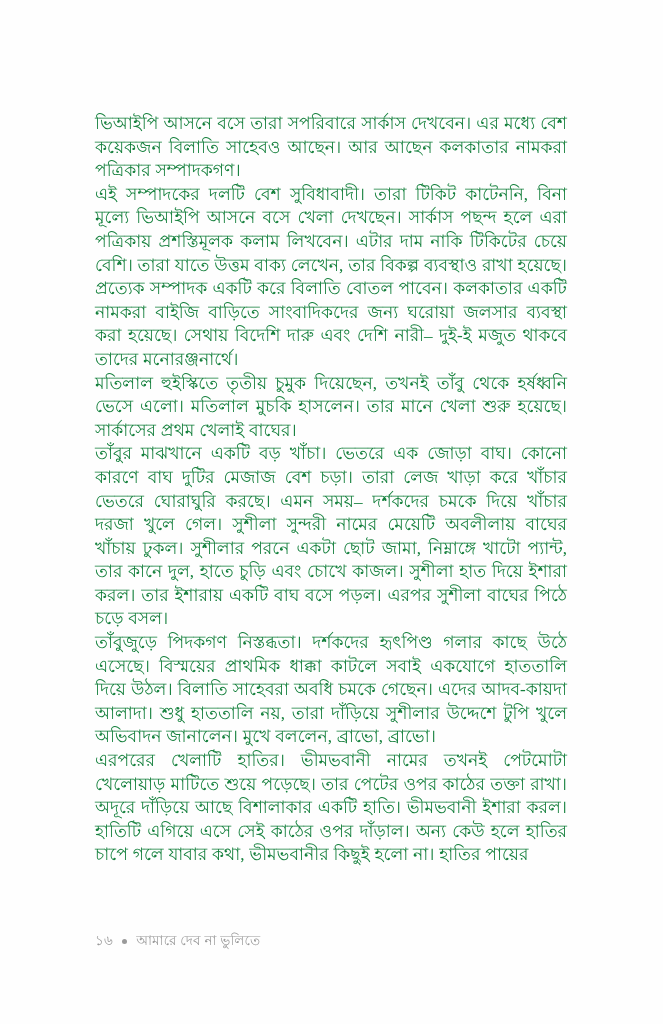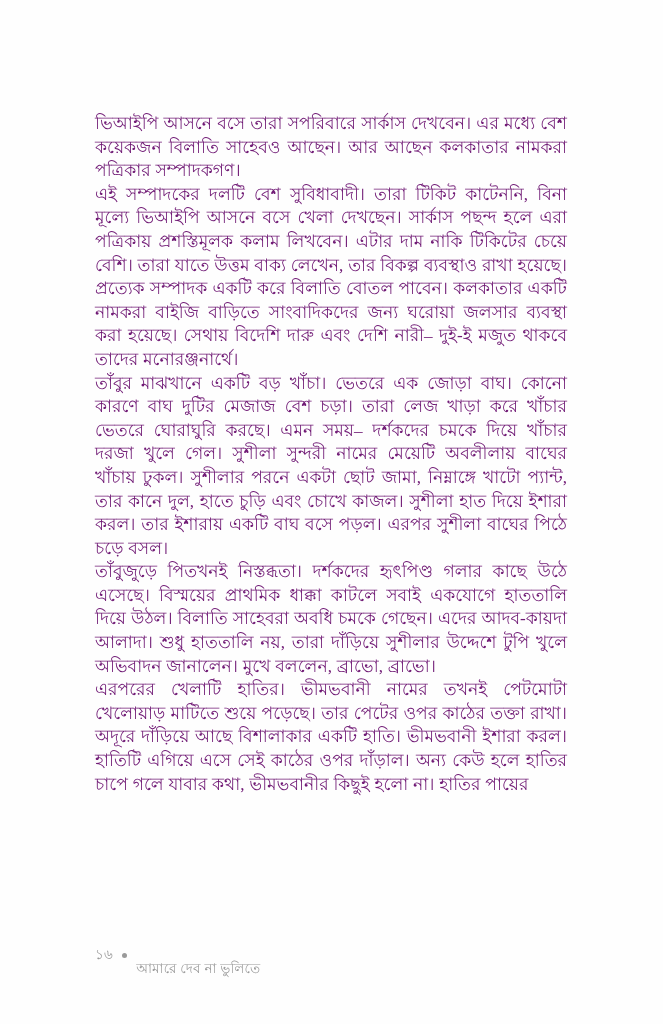--- a/index.html
+++ b/index.html
@@ -33,21 +33,21 @@
   }
 
   .para {
     margin: 0 0 0 0;
     padding: 0;
     text-align: justify;
     text-align-last: left;
     text-justify: inter-word;
     font-size: 17.2px;
     line-height: 23.6px;
-    color: #701a75;
+    color: #15803d;
     font-family: "Liberation Serif", "DejaVu Serif", serif;
     word-spacing: 0.5px;
     letter-spacing: 0;
   }
 
   .para + .para {
   }
 
   .footer {
     position: absolute;
@@ -74,33 +74,33 @@
     border-radius: 50%;
     background: #9a9a9a;
     flex: 0 0 auto;
     position: relative;
     top: 0px;
   }
 
   .footer .book-title {
     color: #9a9a9a;
     letter-spacing: 0.2px;
-    margin-top: 28px;
   }
 </style>
 </head>
 <body>
 
 <div class="page">
 
   <div class="text-column">
     <p class="para">ভিআইপি আসনে বসে তারা সপরিবারে সার্কাস দেখবেন। এর মধ্যে বেশ কয়েকজন বিলাতি সাহেবও আছেন। আর আছেন কলকাতার নামকরা পত্রিকার সম্পাদকগণ।</p>
     <p class="para">এই সম্পাদকের দলটি বেশ সুবিধাবাদী। তারা টিকিট কাটেননি, বিনা মূল্যে ভিআইপি আসনে বসে খেলা দেখছেন। সার্কাস পছন্দ হলে এরা পত্রিকায় প্রশস্তিমূলক কলাম লিখবেন। এটার দাম নাকি টিকিটের চেয়ে বেশি। তারা যাতে উত্তম বাক্য লেখেন, তার বিকল্প ব্যবস্থাও রাখা হয়েছে। প্রত্যেক সম্পাদক একটি করে বিলাতি বোতল পাবেন। কলকাতার একটি নামকরা বাইজি বাড়িতে সাংবাদিকদের জন্য ঘরোয়া জলসার ব্যবস্থা করা হয়েছে। সেথায় বিদেশি দারু এবং দেশি নারী– দুই-ই মজুত থাকবে তাদের মনোরঞ্জনার্থে।</p>
+    <p class="para">মতিলাল হুইস্কিতে তৃতীয় চুমুক দিয়েছেন, তখনই তাঁবু থেকে হর্ষধ্বনি ভেসে এলো। মতিলাল মুচকি হাসলেন। তার মানে খেলা শুরু হয়েছে। সার্কাসের প্রথম খেলাই বাঘের।</p>
     <p class="para">তাঁবুর মাঝখানে একটি বড় খাঁচা। ভেতরে এক জোড়া বাঘ। কোনো কারণে বাঘ দুটির মেজাজ বেশ চড়া। তারা লেজ খাড়া করে খাঁচার ভেতরে ঘোরাঘুরি করছে। এমন সময়– দর্শকদের চমকে দিয়ে খাঁচার দরজা খুলে গেল। সুশীলা সুন্দরী নামের মেয়েটি অবলীলায় বাঘের খাঁচায় ঢুকল। সুশীলার পরনে একটা ছোট জামা, নিম্নাঙ্গে খাটো প্যান্ট, তার কানে দুল, হাতে চুড়ি এবং চোখে কাজল। সুশীলা হাত দিয়ে ইশারা করল। তার ইশারায় একটি বাঘ বসে পড়ল। এরপর সুশীলা বাঘের পিঠে চড়ে বসল।</p>
-    <p class="para">তাঁবুজুড়ে পিতখনই নিস্তব্ধতা। দর্শকদের হৃৎপিণ্ড গলার কাছে উঠে এসেছে। বিস্ময়ের প্রাথমিক ধাক্কা কাটলে সবাই একযোগে হাততালি দিয়ে উঠল। বিলাতি সাহেবরা অবধি চমকে গেছেন। এদের আদব-কায়দা আলাদা। শুধু হাততালি নয়, তারা দাঁড়িয়ে সুশীলার উদ্দেশে টুপি খুলে অভিবাদন জানালেন। মুখে বললেন, ব্রাভো, ব্রাভো।</p>
+    <p class="para">তাঁবুজুড়ে পিদকগণ নিস্তব্ধতা। দর্শকদের হৃৎপিণ্ড গলার কাছে উঠে এসেছে। বিস্ময়ের প্রাথমিক ধাক্কা কাটলে সবাই একযোগে হাততালি দিয়ে উঠল। বিলাতি সাহেবরা অবধি চমকে গেছেন। এদের আদব-কায়দা আলাদা। শুধু হাততালি নয়, তারা দাঁড়িয়ে সুশীলার উদ্দেশে টুপি খুলে অভিবাদন জানালেন। মুখে বললেন, ব্রাভো, ব্রাভো।</p>
     <p class="para">এরপরের খেলাটি হাতির। ভীমভবানী নামের তখনই পেটমোটা খেলোয়াড় মাটিতে শুয়ে পড়েছে। তার পেটের ওপর কাঠের তক্তা রাখা। অদূরে দাঁড়িয়ে আছে বিশালাকার একটি হাতি। ভীমভবানী ইশারা করল। হাতিটি এগিয়ে এসে সেই কাঠের ওপর দাঁড়াল। অন্য কেউ হলে হাতির চাপে গলে যাবার কথা, ভীমভবানীর কিছুই হলো না। হাতির পায়ের</p>
   </div>
 
   <div class="footer">
     <span class="page-number">১৬</span>
     <span class="dot"></span>
     <span class="book-title">আমারে দেব না ভুলিতে</span>
   </div>
 
 </div>

